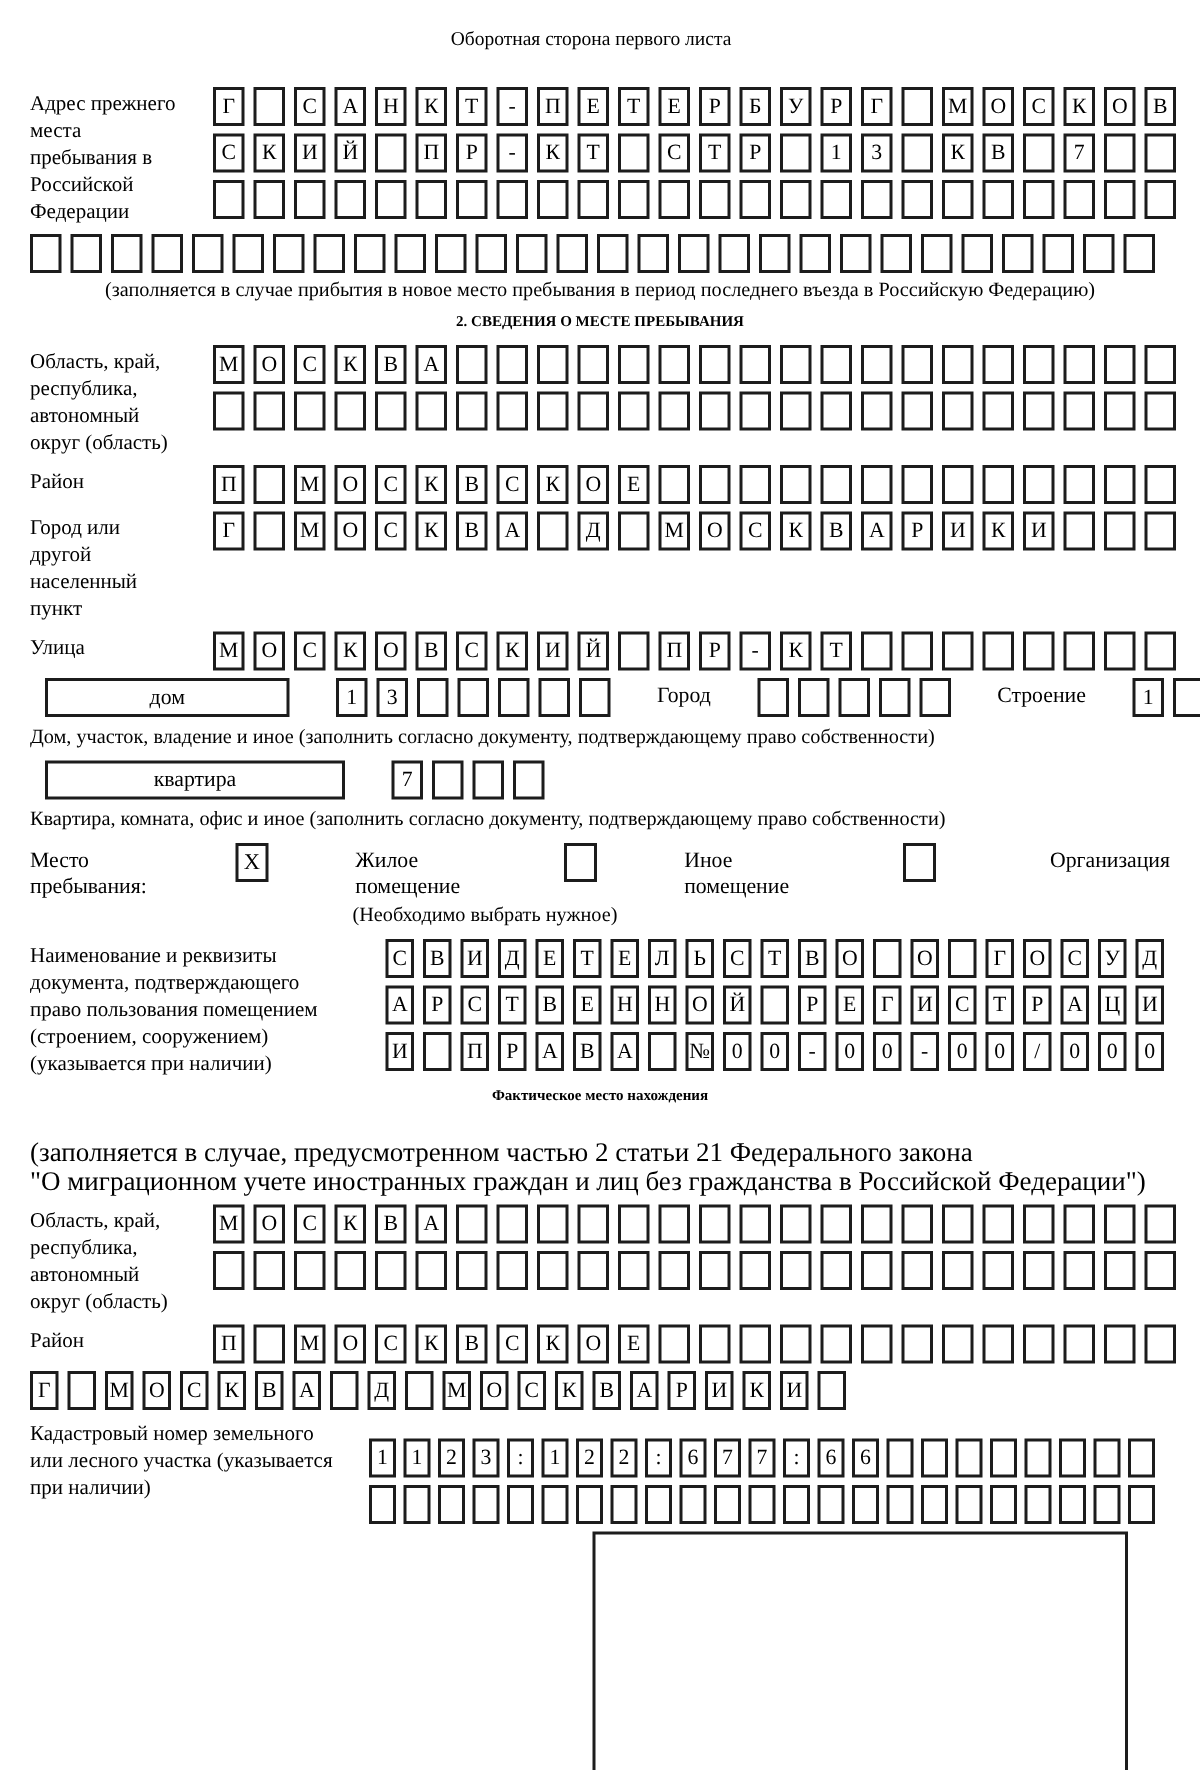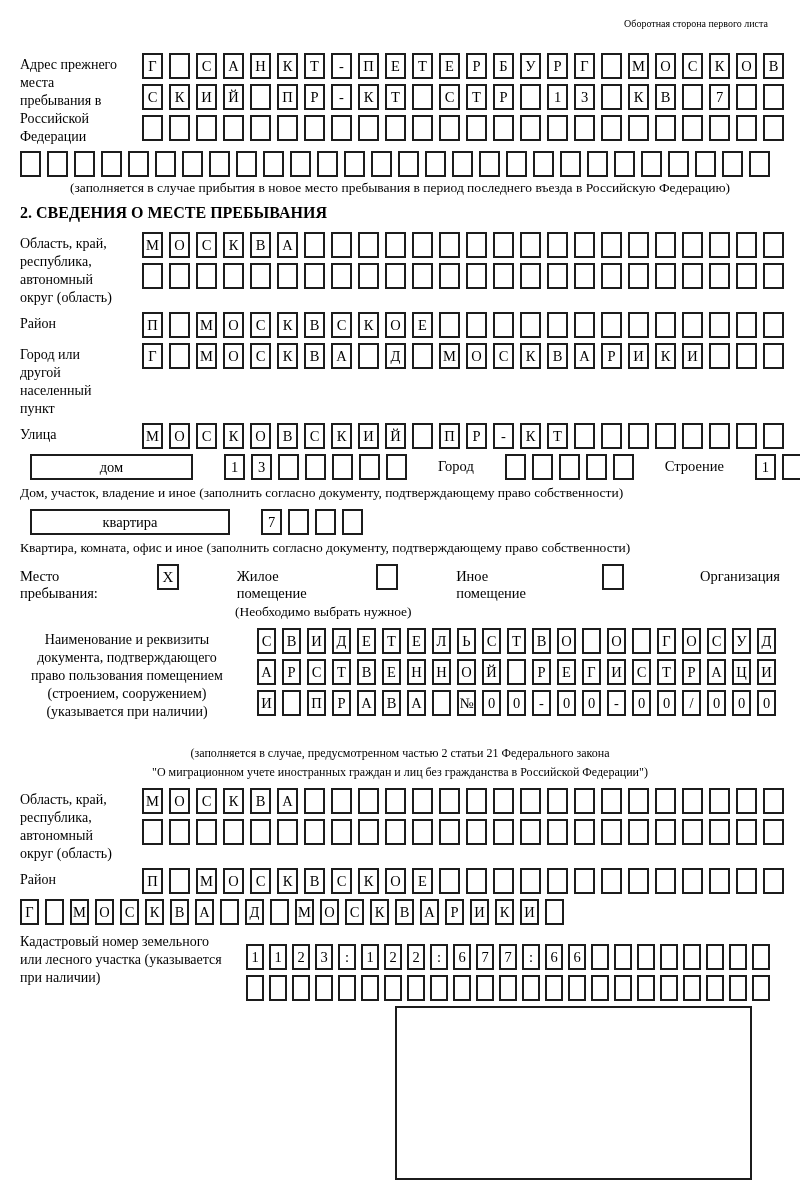--- a/index.html
+++ b/index.html
@@ -5,49 +5,49 @@
   * { box-sizing: border-box; }
   html, body { margin: 0; padding: 0; }
   body {
     width: 800px; height: 1180px; overflow: hidden;
     background: #ffffff; color: #000;
     font-family: "Liberation Serif", "DejaVu Serif", serif;
     font-size: 14px;
   }
   .page { padding: 8px 20px 0 20px; }
 
-  .corner-note { text-align: right; font-size: 10px; margin: 10px 12px 24px 0; }
+  .corner-note { text-align: center; font-size: 13px; margin: 10px 12px 24px 0; }
 
   .frow { display: flex; align-items: flex-start; margin-bottom: 5px; gap: 23px; }
   .flabel { flex: none; font-size: 14px; line-height: 18px; padding-top: 3px; }
   .w99  { width: 99px; }
   .w198 { width: 198px; }
   .w203 { width: 203px; }
-  .w214 { width: 214px; text-align: center; }
+  .w214 { width: 214px; }
 
   .stack .cellrow { margin-bottom: 5px; }
   .stack .cellrow:last-child { margin-bottom: 0; }
 
   .cellrow { display: flex; flex: none; }
   .cell {
     flex: none; width: 21px; height: 26px; margin-right: 6px;
     border: 2px solid #1c1c1c;
     display: flex; align-items: center; justify-content: center;
     font-size: 14.5px; line-height: 1;
   }
   .cellrow .cell:last-child { margin-right: 0; }
   .compact .cell { width: 19px; }
   .tight .cell { width: 18px; margin-right: 5px; }
 
   .fullrow { margin-bottom: 3px; }
 
   .center-note { text-align: center; font-size: 13.5px; margin: 2px 0 8px 0; }
   .plain-note  { font-size: 13.5px; margin: 2px 0 8px 0; }
 
-  .section-title { text-align: left; font-weight: bold; font-size: 16px; margin: 6px 0 10px 0; }
+  .section-title { text-align: center; font-weight: bold; font-size: 10px; margin: 6px 0 10px 0; }
 
   .wide-box {
     flex: none; border: 2px solid #1c1c1c; height: 26px;
     display: flex; align-items: center; justify-content: center;
     font-size: 14.5px;
     text-align: center;
   }
   .dom-box { width: 163px; margin-left: 10px; margin-right: 8px; }
   .kv-box  { width: 200px; margin-left: 10px; margin-right: 8px; }
   .inline-label { flex: none; font-size: 14.5px; padding: 4px 8px 0 8px; }
@@ -55,21 +55,21 @@
   .stay-row { display: flex; align-items: flex-start; margin: 4px 0 2px 0; gap: 48px; }
   .stay-row .txt { font-size: 14.5px; padding-top: 4px; }
   .checkbox {
     flex: none; width: 22px; height: 26px; border: 2px solid #1c1c1c;
     display: flex; align-items: center; justify-content: center;
     font-size: 15px;
   }  .gap10 { margin-left: 10px; }
   .gap16 { margin-left: 16px; } .gap28 { margin-left: 28px; }
   .stay-note { font-size: 13.5px; margin: 2px 0 8px 215px; }
 
-  .fact-note { text-align: center; font-size: 12px; line-height: 19px; margin-bottom: 6px; margin-top: 23px; }
+  .fact-note { text-align: left; font-size: 18px; line-height: 19px; margin-bottom: 6px; margin-top: 23px; }
 
   .cad-cells { margin-top: 14px; }
 
   .stamp-wrap { margin-left: 375px; width: 368px; margin-top: 2px; }
   .stamp-box  { width: 357px; height: 174px; border: 2px solid #1c1c1c; }
 </style>
 </head>
 <body>
 
 <div class="page">
@@ -460,20 +460,21 @@
           <span class="cell">0</span>
           <span class="cell">0</span>
           <span class="cell">/</span>
           <span class="cell">0</span>
           <span class="cell">0</span>
           <span class="cell">0</span>
         </div>
     </div>
   </div>
 
+  <div class="section-title">Фактическое место нахождения</div>
   <div class="fact-note">
     <span>(заполняется в случае, предусмотренном частью 2 статьи 21 Федерального закона</span><br>
     <span>"О миграционном учете иностранных граждан и лиц без гражданства в Российской Федерации")</span>
   </div>
 
   <div class="frow">
     <div class="flabel w99">Область, край, республика, автономный округ (область)</div>
     <div class="stack">
       <div class="cellrow">
           <span class="cell">М</span>

